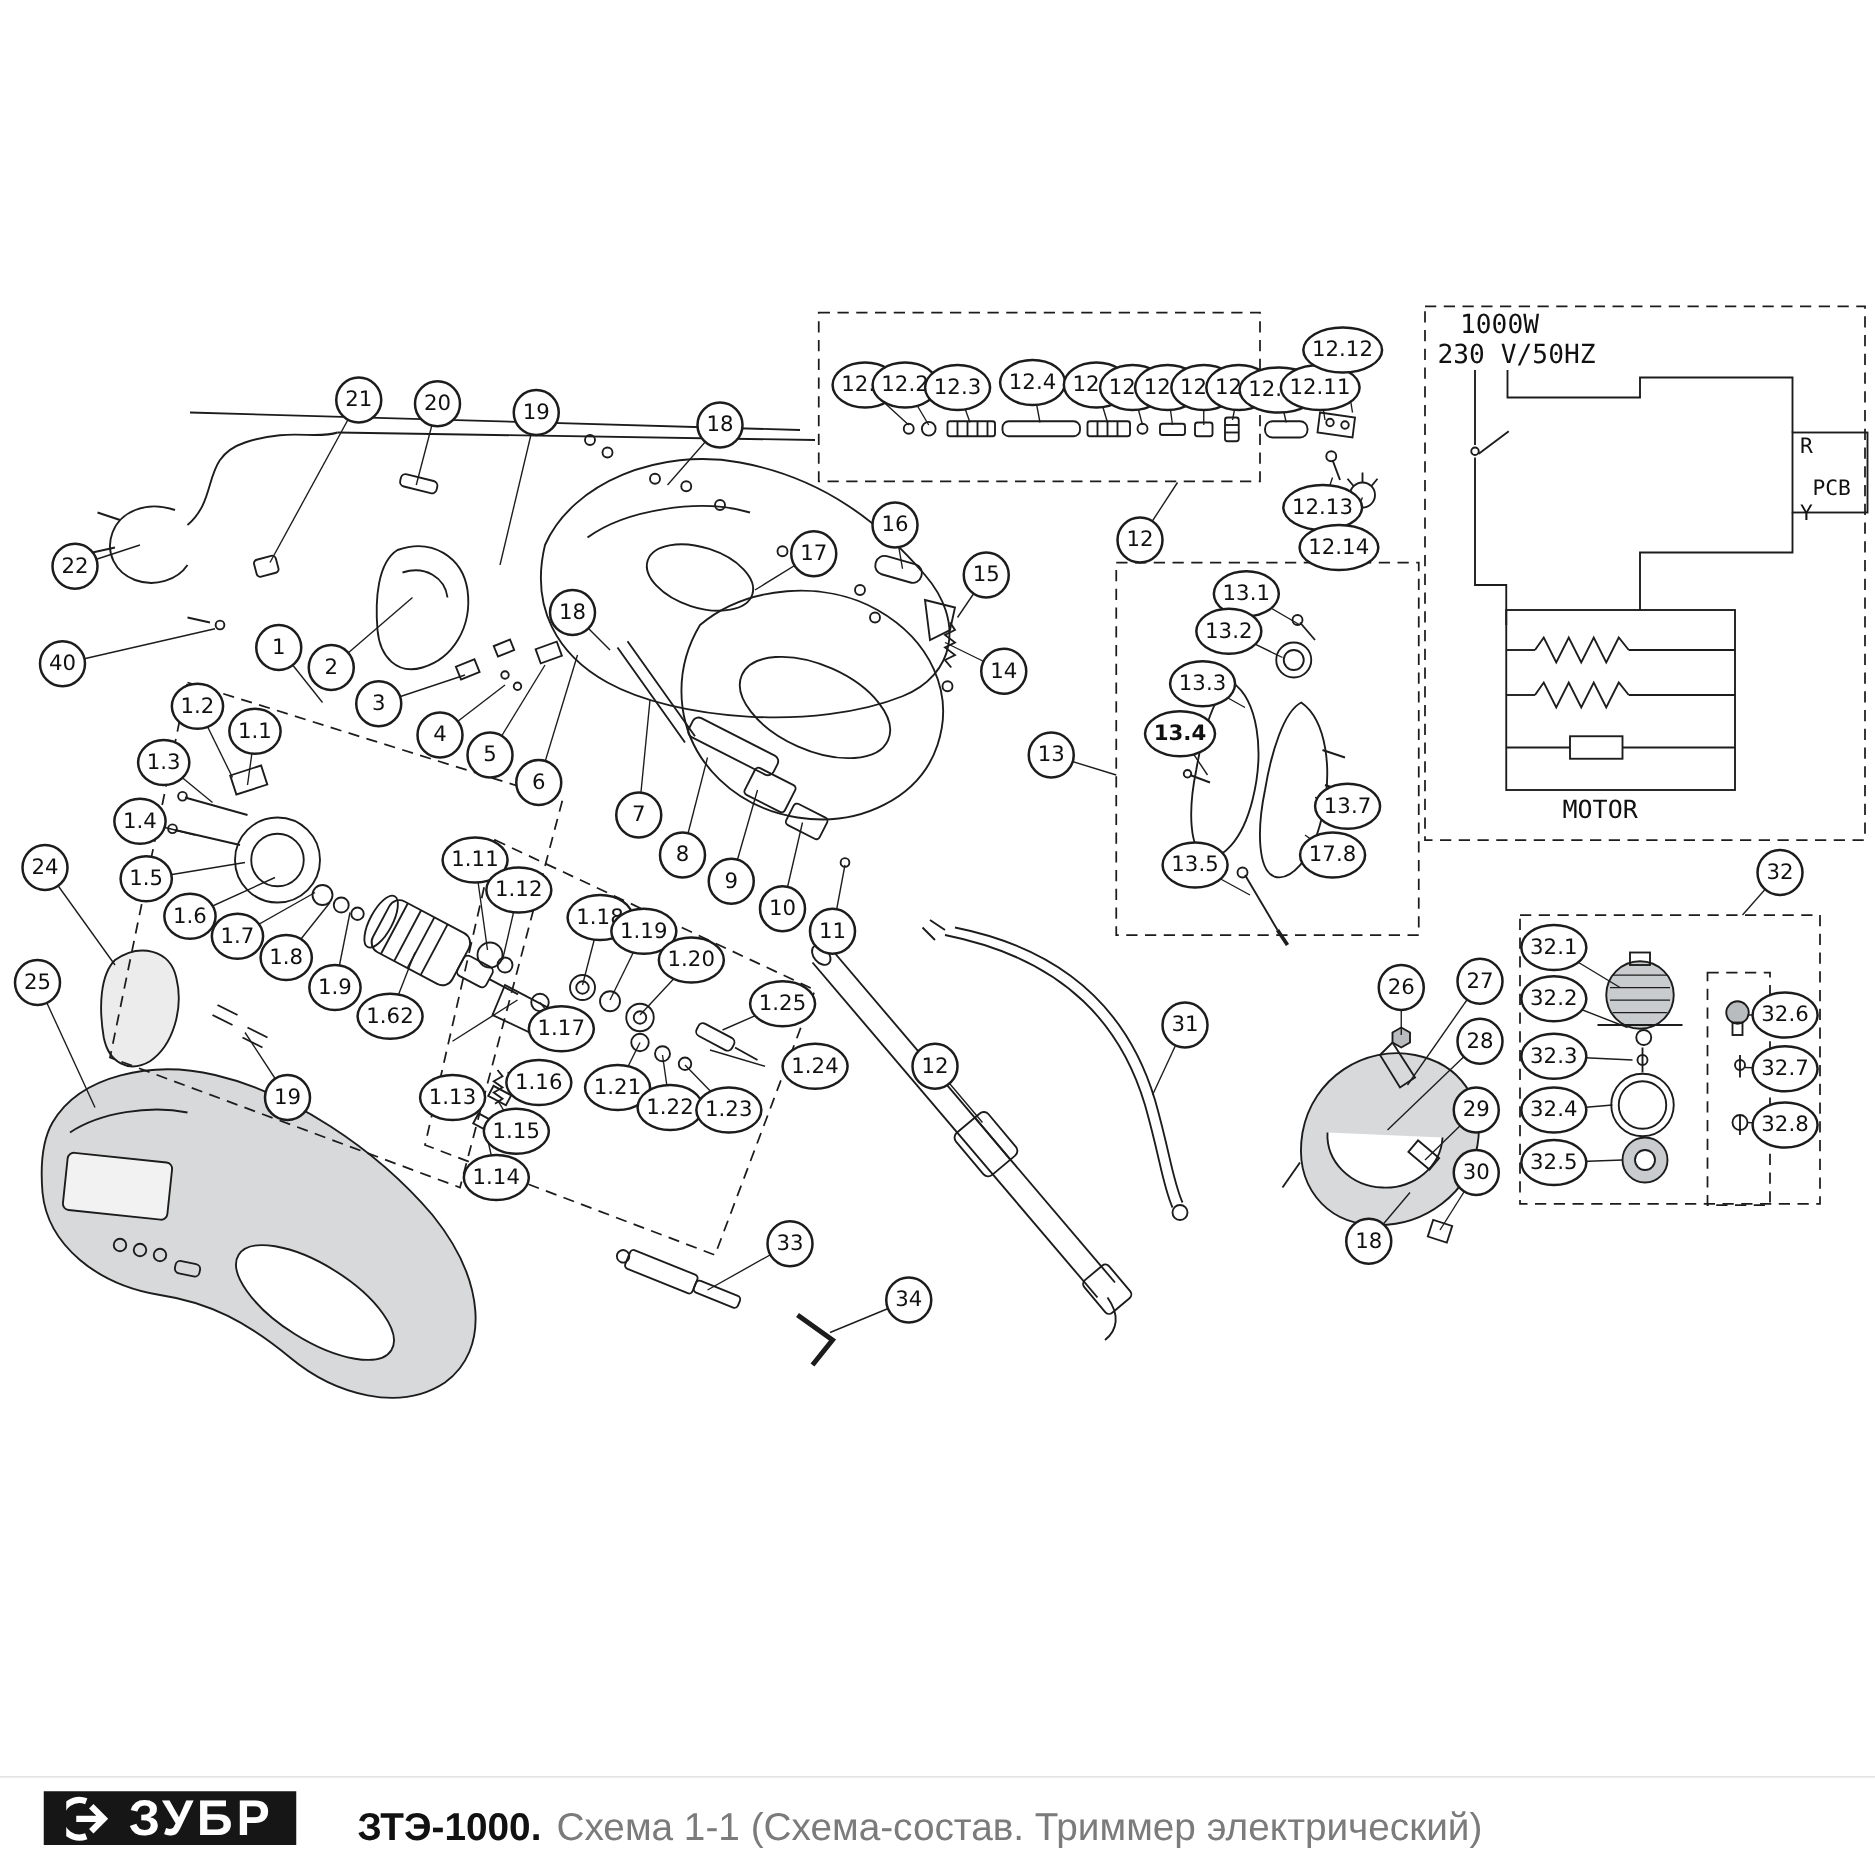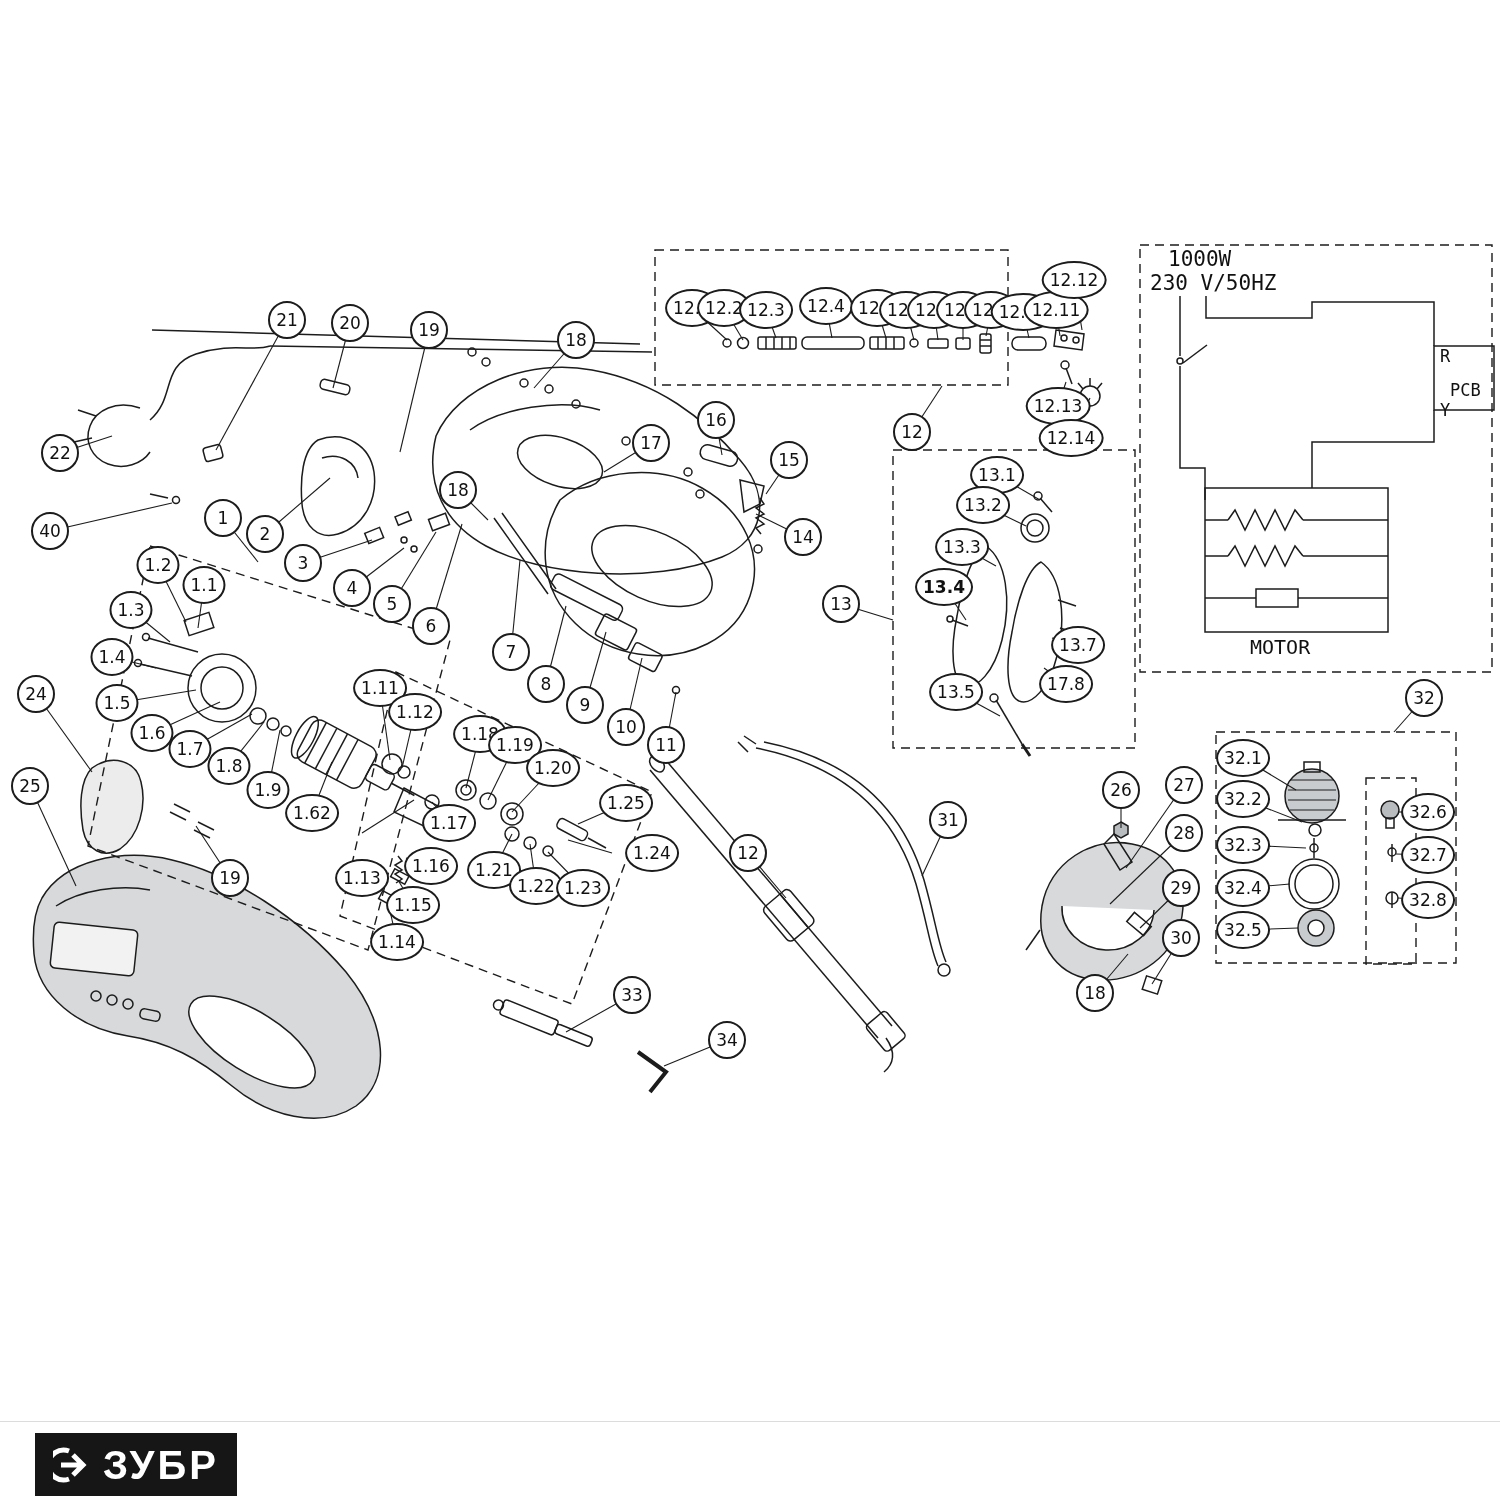--- a/index.html
+++ b/index.html
@@ -7,21 +7,21 @@
         font-family:"DejaVu Sans",sans-serif;color:#111;}
   #art{position:absolute;left:0;top:0;width:1500px;height:1500px;}
   #art text{font-family:"DejaVu Sans Mono",monospace;fill:#111;stroke:none;}
   #callout-layer{position:absolute;left:0;top:0;width:1500px;height:1500px;z-index:2;pointer-events:none;}
   .balloon{position:absolute;transform:translate(-50%,-50%);min-width:38px;height:38px;
            border:2px solid #1c1c1c;border-radius:50%;background:#fff;display:flex;
            align-items:center;justify-content:center;font-size:17px;color:#111;
            padding:0 6px;box-sizing:border-box;white-space:nowrap;}
   .footer{position:absolute;left:0;top:1421px;width:1500px;height:79px;background:#fff;
           border-top:1px solid #dcdcdc;z-index:3;}
-  .logo{position:absolute;left:35px;top:11px;height:63px;background:#161616;color:#fff;
+  .logo{position:absolute;left:35px;top:11px;height:43px;background:#161616;color:#fff;
         display:flex;align-items:center;gap:12px;padding:0 18px;}
   .logo-text{font-size:40px;font-weight:700;letter-spacing:3px;
              font-family:"Liberation Sans",sans-serif;line-height:1;}
   .caption{position:absolute;left:286px;top:0;height:79px;display:flex;align-items:center;
            font-family:"Liberation Sans",sans-serif;}
   .model{font-size:31px;font-weight:700;color:#111;}
   .subtitle{font-size:31px;color:#7b7b7b;margin-left:12px;font-weight:400;}
 </style>
 </head>
 <body>
@@ -482,15 +482,19 @@
     </div>
 
   <div class="footer">
     <div class="logo">
       <svg width="38" height="38" viewBox="0 0 38 38">
         <path d="M16,5 A15,15 0 1 0 16,33" stroke="#fff" stroke-width="5" fill="none"></path>
         <path d="M8,19 h20 M20,9 l10,10 -10,10" stroke="#fff" stroke-width="5" fill="none"></path>
       </svg>
       <span class="logo-text">ЗУБР</span>
     </div>
+    <div class="caption">
+      <span class="model">ЗТЭ-1000.</span>
+      <span class="subtitle">Схема 1-1 (Схема-состав. Триммер электрический)</span>
+    </div>
   </div>
 
 </div>
 
 </body></html>

